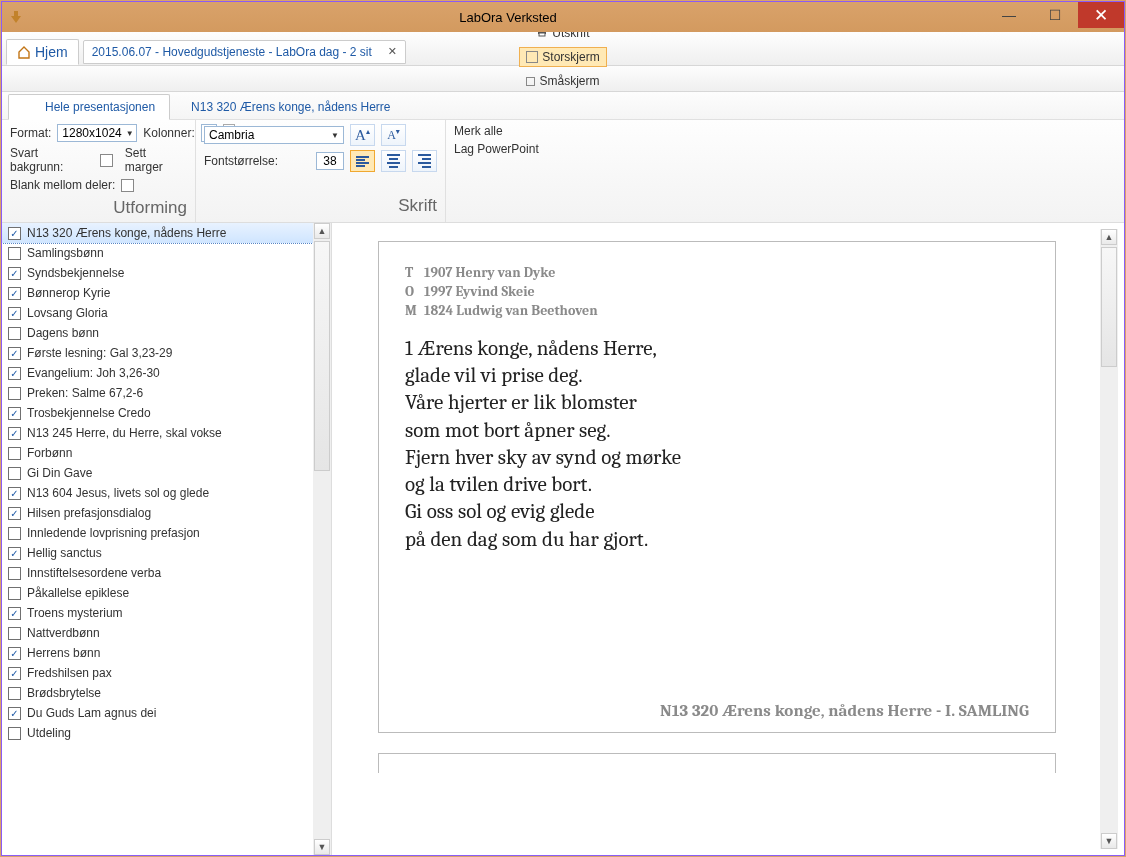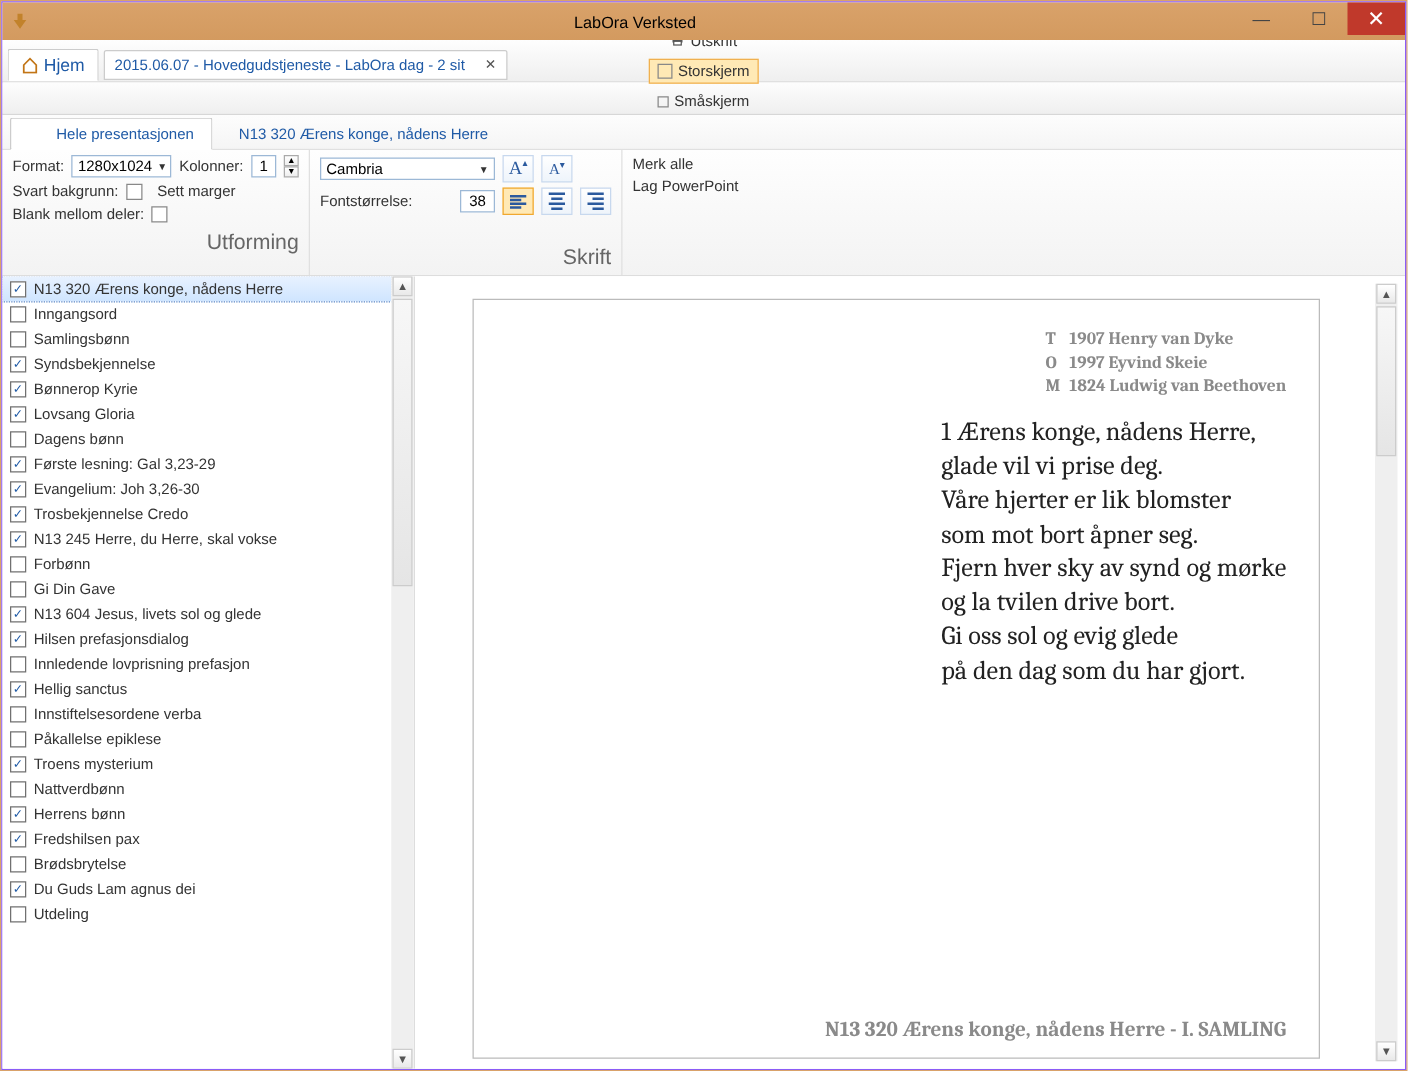--- a/index.html
+++ b/index.html
@@ -135,25 +135,25 @@
   }
   .side-scroll { width:18px; background:#efefef; display:flex; flex-direction:column; align-items:center; }
   .sbtn { width:16px; height:16px; display:flex; align-items:center; justify-content:center; font-size:9px; color:#555; background:linear-gradient(#fff,#e9e9e9); border:1px solid #ccc; }
   .sthumb { width:16px; flex:0 0 230px; background:linear-gradient(#f7f7f7,#e5e5e5); border:1px solid #ccc; margin-top:2px;}
   .strack { flex:1; }
   .preview-area { flex:1; display:flex; background:#fff; position:relative; padding:6px; gap:4px;}
   .slide-scroll { flex:1; overflow:hidden; }
   .slide {
     margin:12px 40px 20px 40px;
     border:1px solid #bbb;
-    height:608px;
+    height:492px;
     padding:22px 26px 12px 26px;
     font-family: Cambria, Georgia, serif;
     position:relative;
-    display:flex; flex-direction:column;align-items:flex-end;
+    display:flex; flex-direction:column;
   }
   .meta { color:#8a8a8a; font-weight:bold; font-size:14px; line-height:1.35; }
   .meta .k { display:inline-block; width:16px; }
   .verse { margin-top:14px; color:#222; font-size:21px; line-height:1.3; }
   .slide-footer { margin-top:auto; text-align:right; color:#8a8a8a; font-size:17px; font-weight:bold;}
   .vscroll { width:18px; background:#efefef; display:flex; flex-direction:column; align-items:center;}
   .vthumb { width:16px; height:120px; background:linear-gradient(#f7f7f7,#e5e5e5); border:1px solid #ccc; margin-top:2px;}
   .home-icon svg, .titlebar .icon svg { display:block; }
   .pencil { width:10px;height:10px; }
   .font-a { font-family:Georgia,serif; font-weight:normal; }
@@ -225,21 +225,21 @@
       <span>Småskjerm</span>
     </div>
   </div>
 
   <div class="inner-tabs">
     <div class="inner-tab active"><span>Hele presentasjonen</span></div>
     <div class="inner-tab"><span>N13 320  Ærens konge, nådens Herre</span></div>
   </div>
 
   <div class="ribbon">
-    <div class="ribbon-group" style="width:246px;">
+    <div class="ribbon-group" style="width:194px;">
       <div class="ribbon-row">
         <span class="lbl">Format:</span>
         <div class="sel" style="width:80px;">
           <span>1280x1024</span>
           <span class="dropdown-arrow">▼</span>
         </div>
         <span class="lbl">Kolonner:</span>
         <div class="sel" style="width:22px; justify-content:center;">
           <span>1</span>
         </div>
@@ -320,24 +320,20 @@
   <div class="main-area">
 
     <div class="side-panel">
       <div class="item-list" id="item-list">
           <div class="item selected">
             <span class="chk">✓</span>
             <span>N13 320  Ærens konge, nådens Herre</span>
           </div>
           <div class="item">
             <span class="chk"></span>
-            <span>Inngangsord</span>
-          </div>
-          <div class="item">
-            <span class="chk"></span>
             <span>Samlingsbønn</span>
           </div>
           <div class="item">
             <span class="chk">✓</span>
             <span>Syndsbekjennelse</span>
           </div>
           <div class="item">
             <span class="chk">✓</span>
             <span>Bønnerop Kyrie</span>
           </div>
@@ -349,20 +345,24 @@
             <span class="chk"></span>
             <span>Dagens bønn</span>
           </div>
           <div class="item">
             <span class="chk">✓</span>
             <span>Første lesning: Gal 3,23-29</span>
           </div>
           <div class="item">
             <span class="chk">✓</span>
             <span>Evangelium: Joh 3,26-30</span>
+          </div>
+          <div class="item">
+            <span class="chk"></span>
+            <span>Preken: Salme 67,2-6</span>
           </div>
           <div class="item">
             <span class="chk">✓</span>
             <span>Trosbekjennelse Credo</span>
           </div>
           <div class="item">
             <span class="chk">✓</span>
             <span>N13 245  Herre, du Herre, skal vokse</span>
           </div>
           <div class="item">

